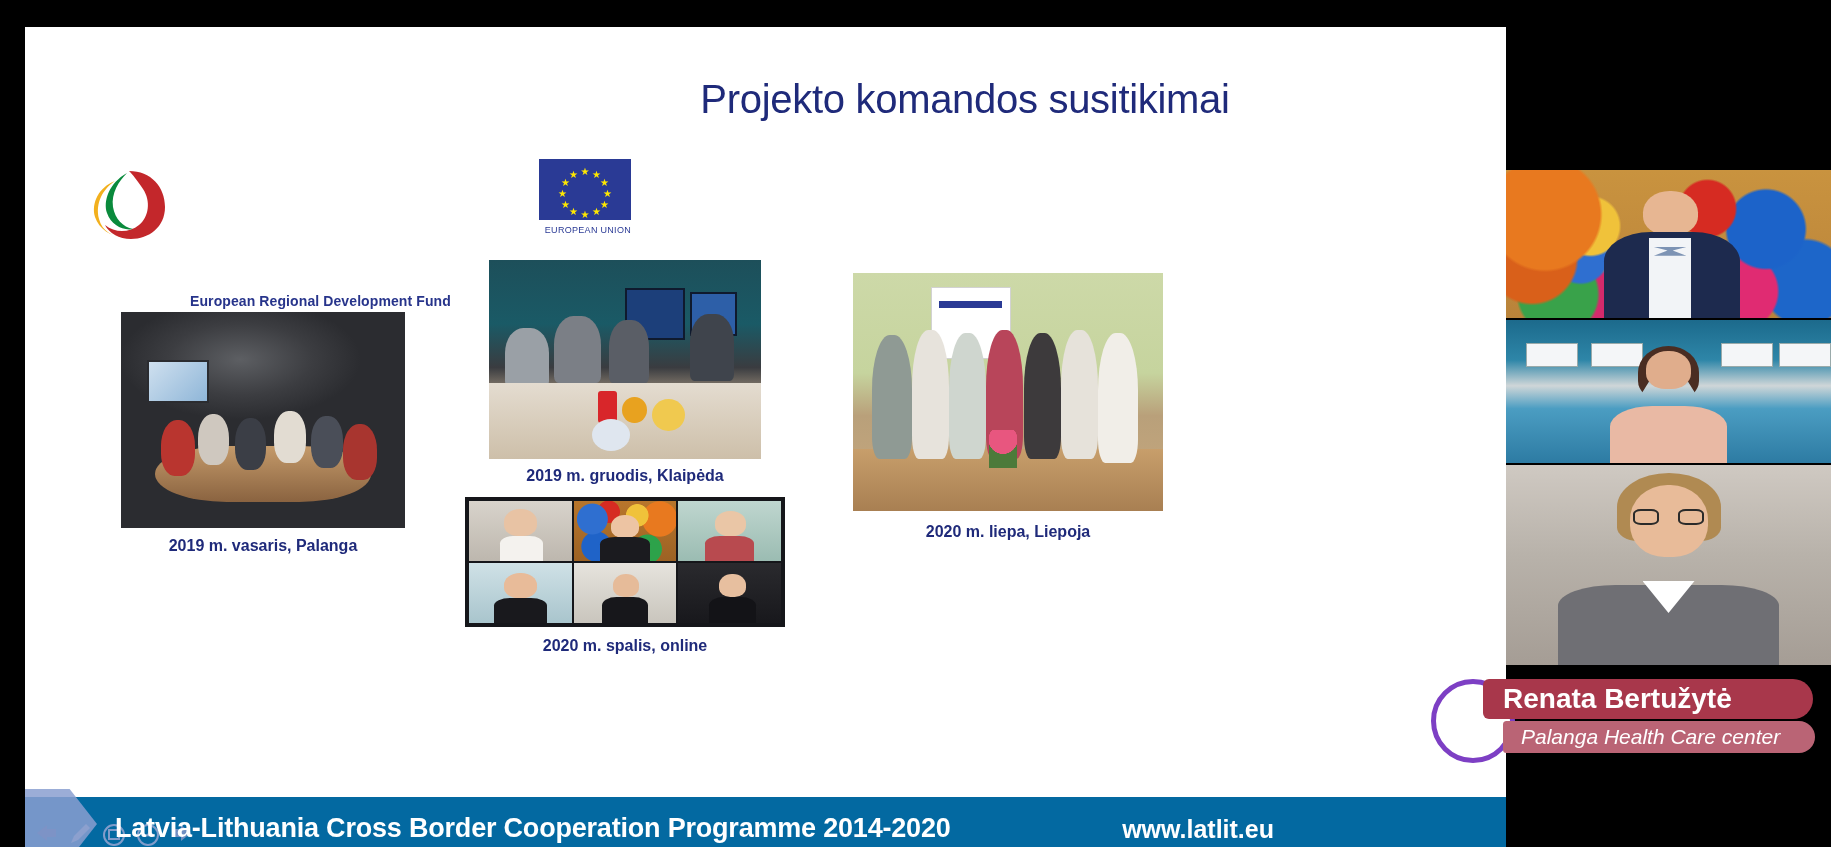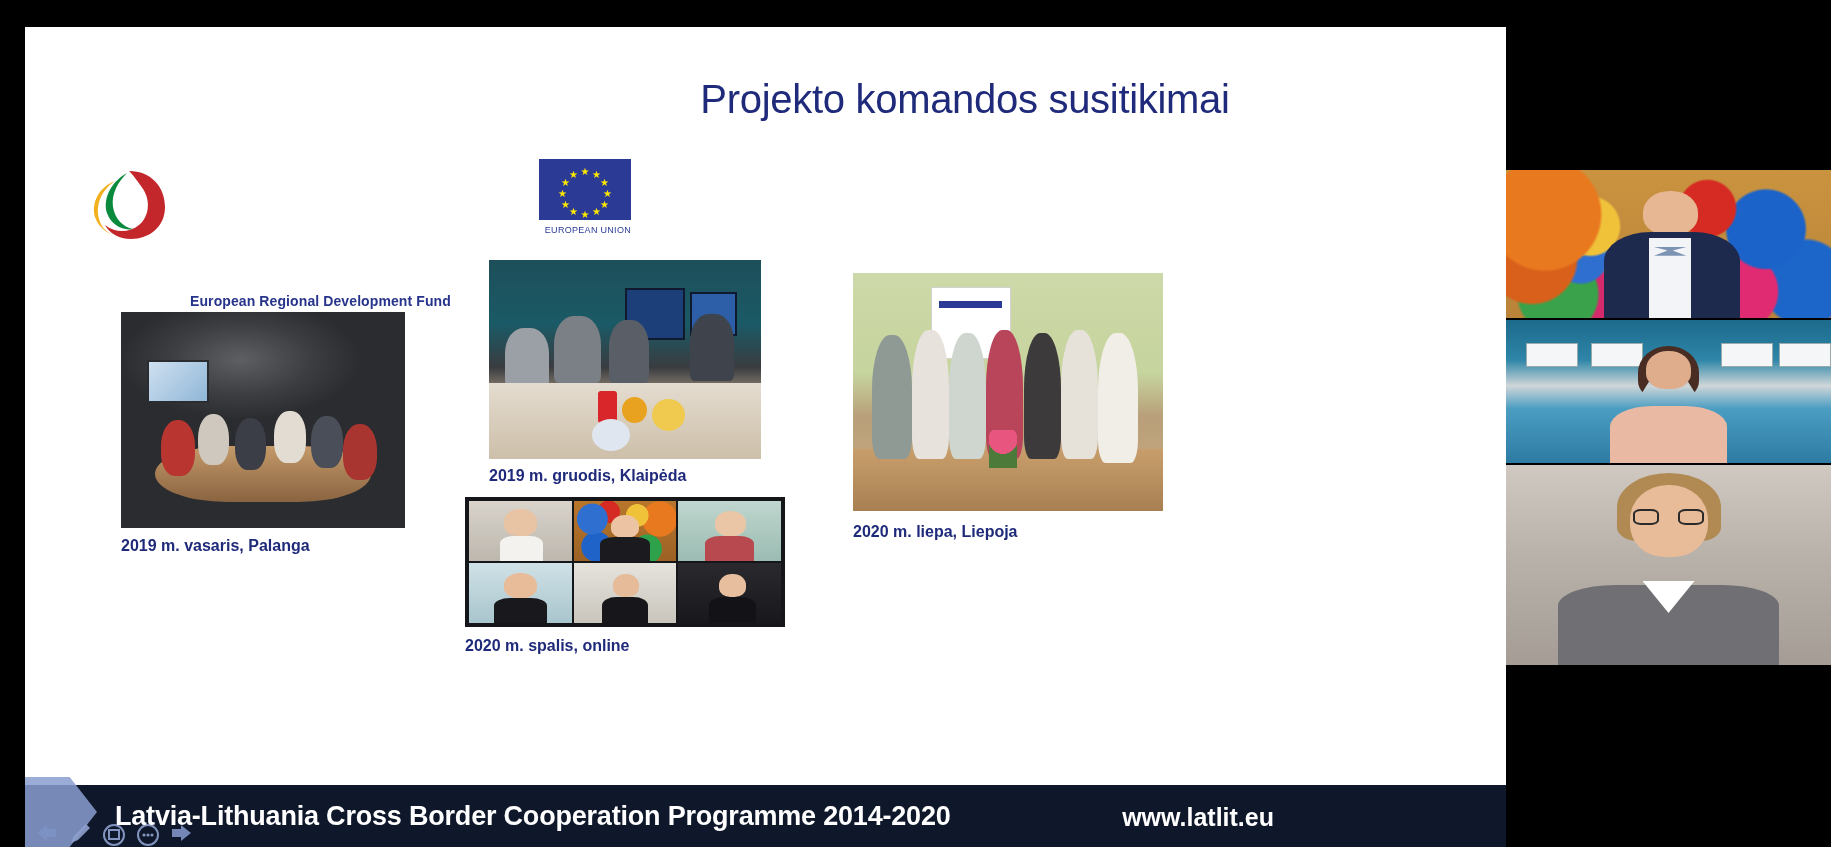--- a/index.html
+++ b/index.html
@@ -66,21 +66,21 @@
   }
   .eu-caption {
     margin-top: 5px; text-align: right;
     font-size: 9px; color: #2a3a95; letter-spacing: 0.3px;
   }
 
   
   .photo { position: absolute; overflow: hidden; }
   .photo .inner { width: 100%; height: 100%; position: relative; }
   .cap {
-    position: absolute; 
+    position: absolute; text-align: center;
     color: #1f2a7a; font-size: 16px; font-weight: 700;
   }
 
   
   #photo1 { left: 96px; top: 285px; width: 284px; height: 216px;
     background:
       radial-gradient(ellipse 120px 60px at 42% 22%, #5d5f63 0%, #3c3d41 60%, #2b2c30 100%),
       linear-gradient(to bottom, #8d8f93 0%, #6e7075 34%, #9c7b5c 52%, #6d4f36 75%, #4b3727 100%);
   }
   #photo1 .screen { position:absolute; left:9%; top:22%; width:22%; height:20%;
@@ -111,22 +111,22 @@
   #photo3 .flowers { position:absolute; left:44%; top:66%; width:9%; height:16%;
     background: radial-gradient(circle at 50% 25%, #e8567f 0 45%, transparent 46%), linear-gradient(to bottom, transparent 40%, #4c7a3a 41%); }
 
   
   #photo4 { left: 440px; top: 470px; width: 320px; height: 130px; background:#15161a; padding:4px; }
   .grid6 { display:grid; grid-template-columns: repeat(3,1fr); grid-template-rows: repeat(2,1fr); gap:2px; width:100%; height:100%; }
   .cellv { position:relative; overflow:hidden; }
 
   
   .banner {
-    position: absolute; left: 0; bottom: 0; width: 1481px; height: 62px;
-    background: #0f172a;
+    position: absolute; left: 0; bottom: 0; width: 1481px; height: 50px;
+    background: #0369a1;
   }
   .banner-arrow {
     position: absolute; left: 0; top: -8px; width: 72px; height: 70px;
     background: #8a9fd0; opacity: .85;
     clip-path: polygon(0 0, 62% 0, 100% 50%, 62% 100%, 0 100%);
   }
   .banner-icons { position:absolute; left: 6px; bottom: 0px; display:flex; align-items:flex-end; gap:4px; }
   .bic { width: 30px; height: 28px; opacity: .9; }
   .banner-text {
     position: absolute; left: 90px; top: 16px;
@@ -391,14 +391,19 @@
       <div class="bg"></div>
       <div class="hair"></div>
       <div class="head"></div>
       <div class="gl"></div>
       <div class="gr"></div>
       <div class="body"></div>
       <div class="collar"></div>
     </div>
   </div>
 
+  <div class="lower-third">
+    <div class="lt-circle"></div>
+    <div class="lt-name">Renata Bertužytė</div>
+    <div class="lt-role">Palanga Health Care center</div>
+  </div>
 
 </div>
 
 </body></html>

